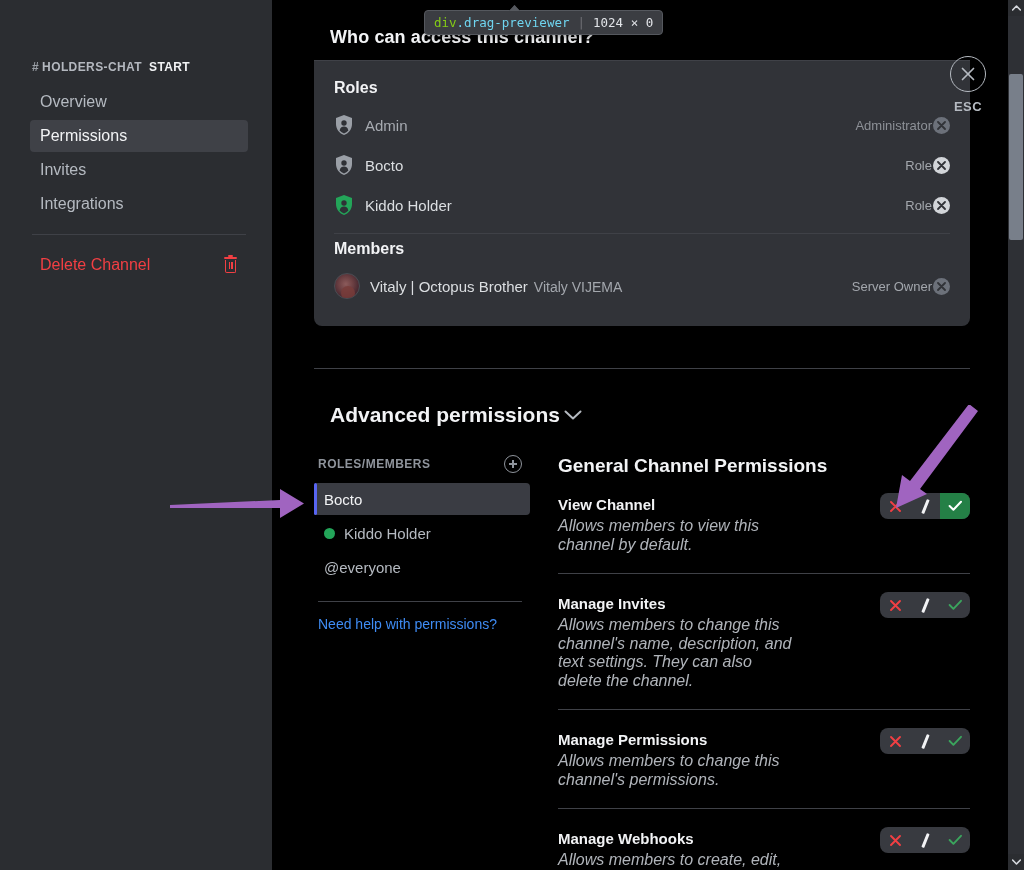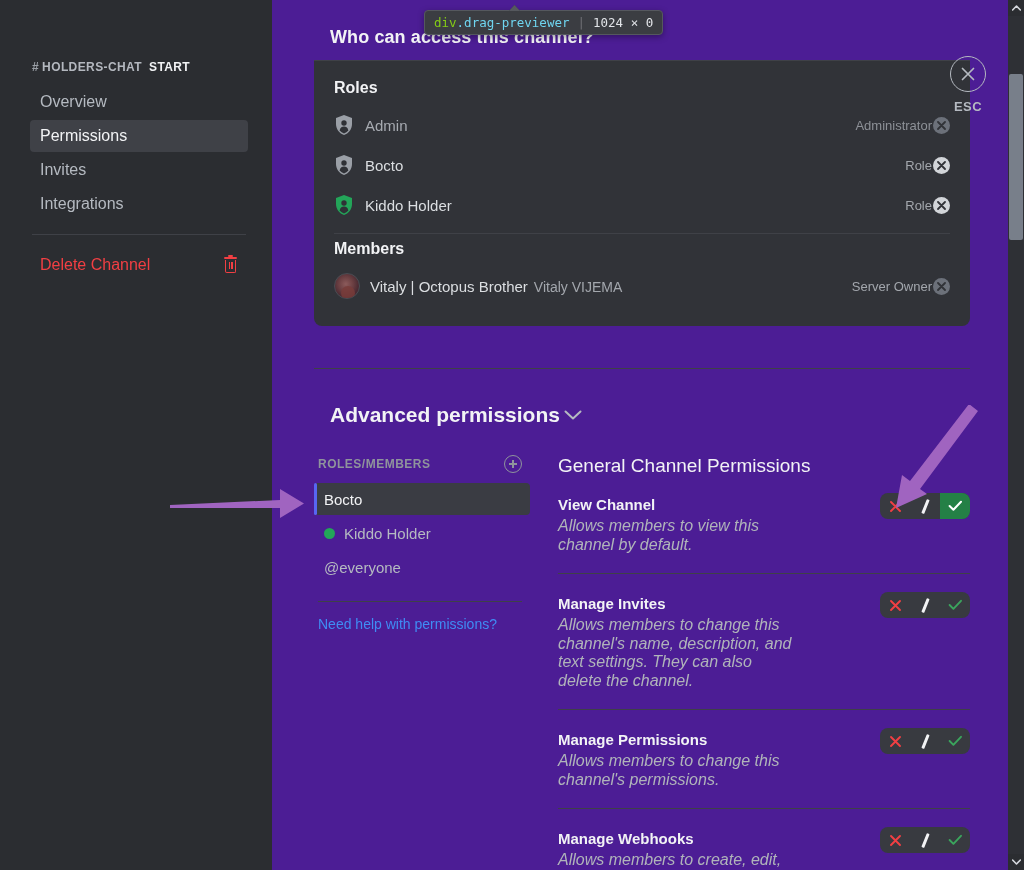--- a/index.html
+++ b/index.html
@@ -98,21 +98,21 @@
     width: 1.4px; height: 7px; background: #f23f43;
   }
   .trash .can::before { left: 2.5px; }
   .trash .can::after  { right: 2.5px; }
 
   
   .main {
     position: relative;
     width: 740px;
     height: 870px;
-    background: #4c1d95;
+    background: #000000;
     overflow: hidden;
   }
 
   .top-row {
     display: flex; align-items: center; justify-content: space-between;
     padding: 16px 42px 0 58px;
     height: 58px;
   }
   .who-title {
     font-size: 18px; font-weight: bold; color: #f2f3f5;
@@ -241,21 +241,21 @@
     background: #5865f2; border-radius: 2px;
   }
   .dot {
     width: 11px; height: 11px; border-radius: 50%;
     background: #23a559; margin-right: 9px; flex: 0 0 auto;
   }
   .rm-divider { height: 1px; background: #3f4147; margin: 18px 8px 14px 4px; }
   .help-link { font-size: 14px; color: #3f8cf4; padding-left: 4px; cursor: pointer; }
 
   .perm-col { flex: 1 1 auto; padding-left: 28px; padding-right: 42px; }
-  .perm-title { font-size: 19px; font-weight: 400; color: #f2f3f5; margin-bottom: 16px; }
+  .perm-title { font-size: 19px; font-weight: 700; color: #f2f3f5; margin-bottom: 16px; }
 
   .perm-row { padding: 0 0 0 0; }
   .perm-top {
     display: flex; align-items: flex-start; justify-content: space-between; gap: 16px;
   }
   .perm-name { font-size: 15px; font-weight: bold; color: #f2f3f5; padding-top: 3px; }
   .perm-desc {
     font-size: 16px; color: #b0b4ba; line-height: 18.5px;
     margin-top: 4px; max-width: 236px; font-style: italic;
   }

